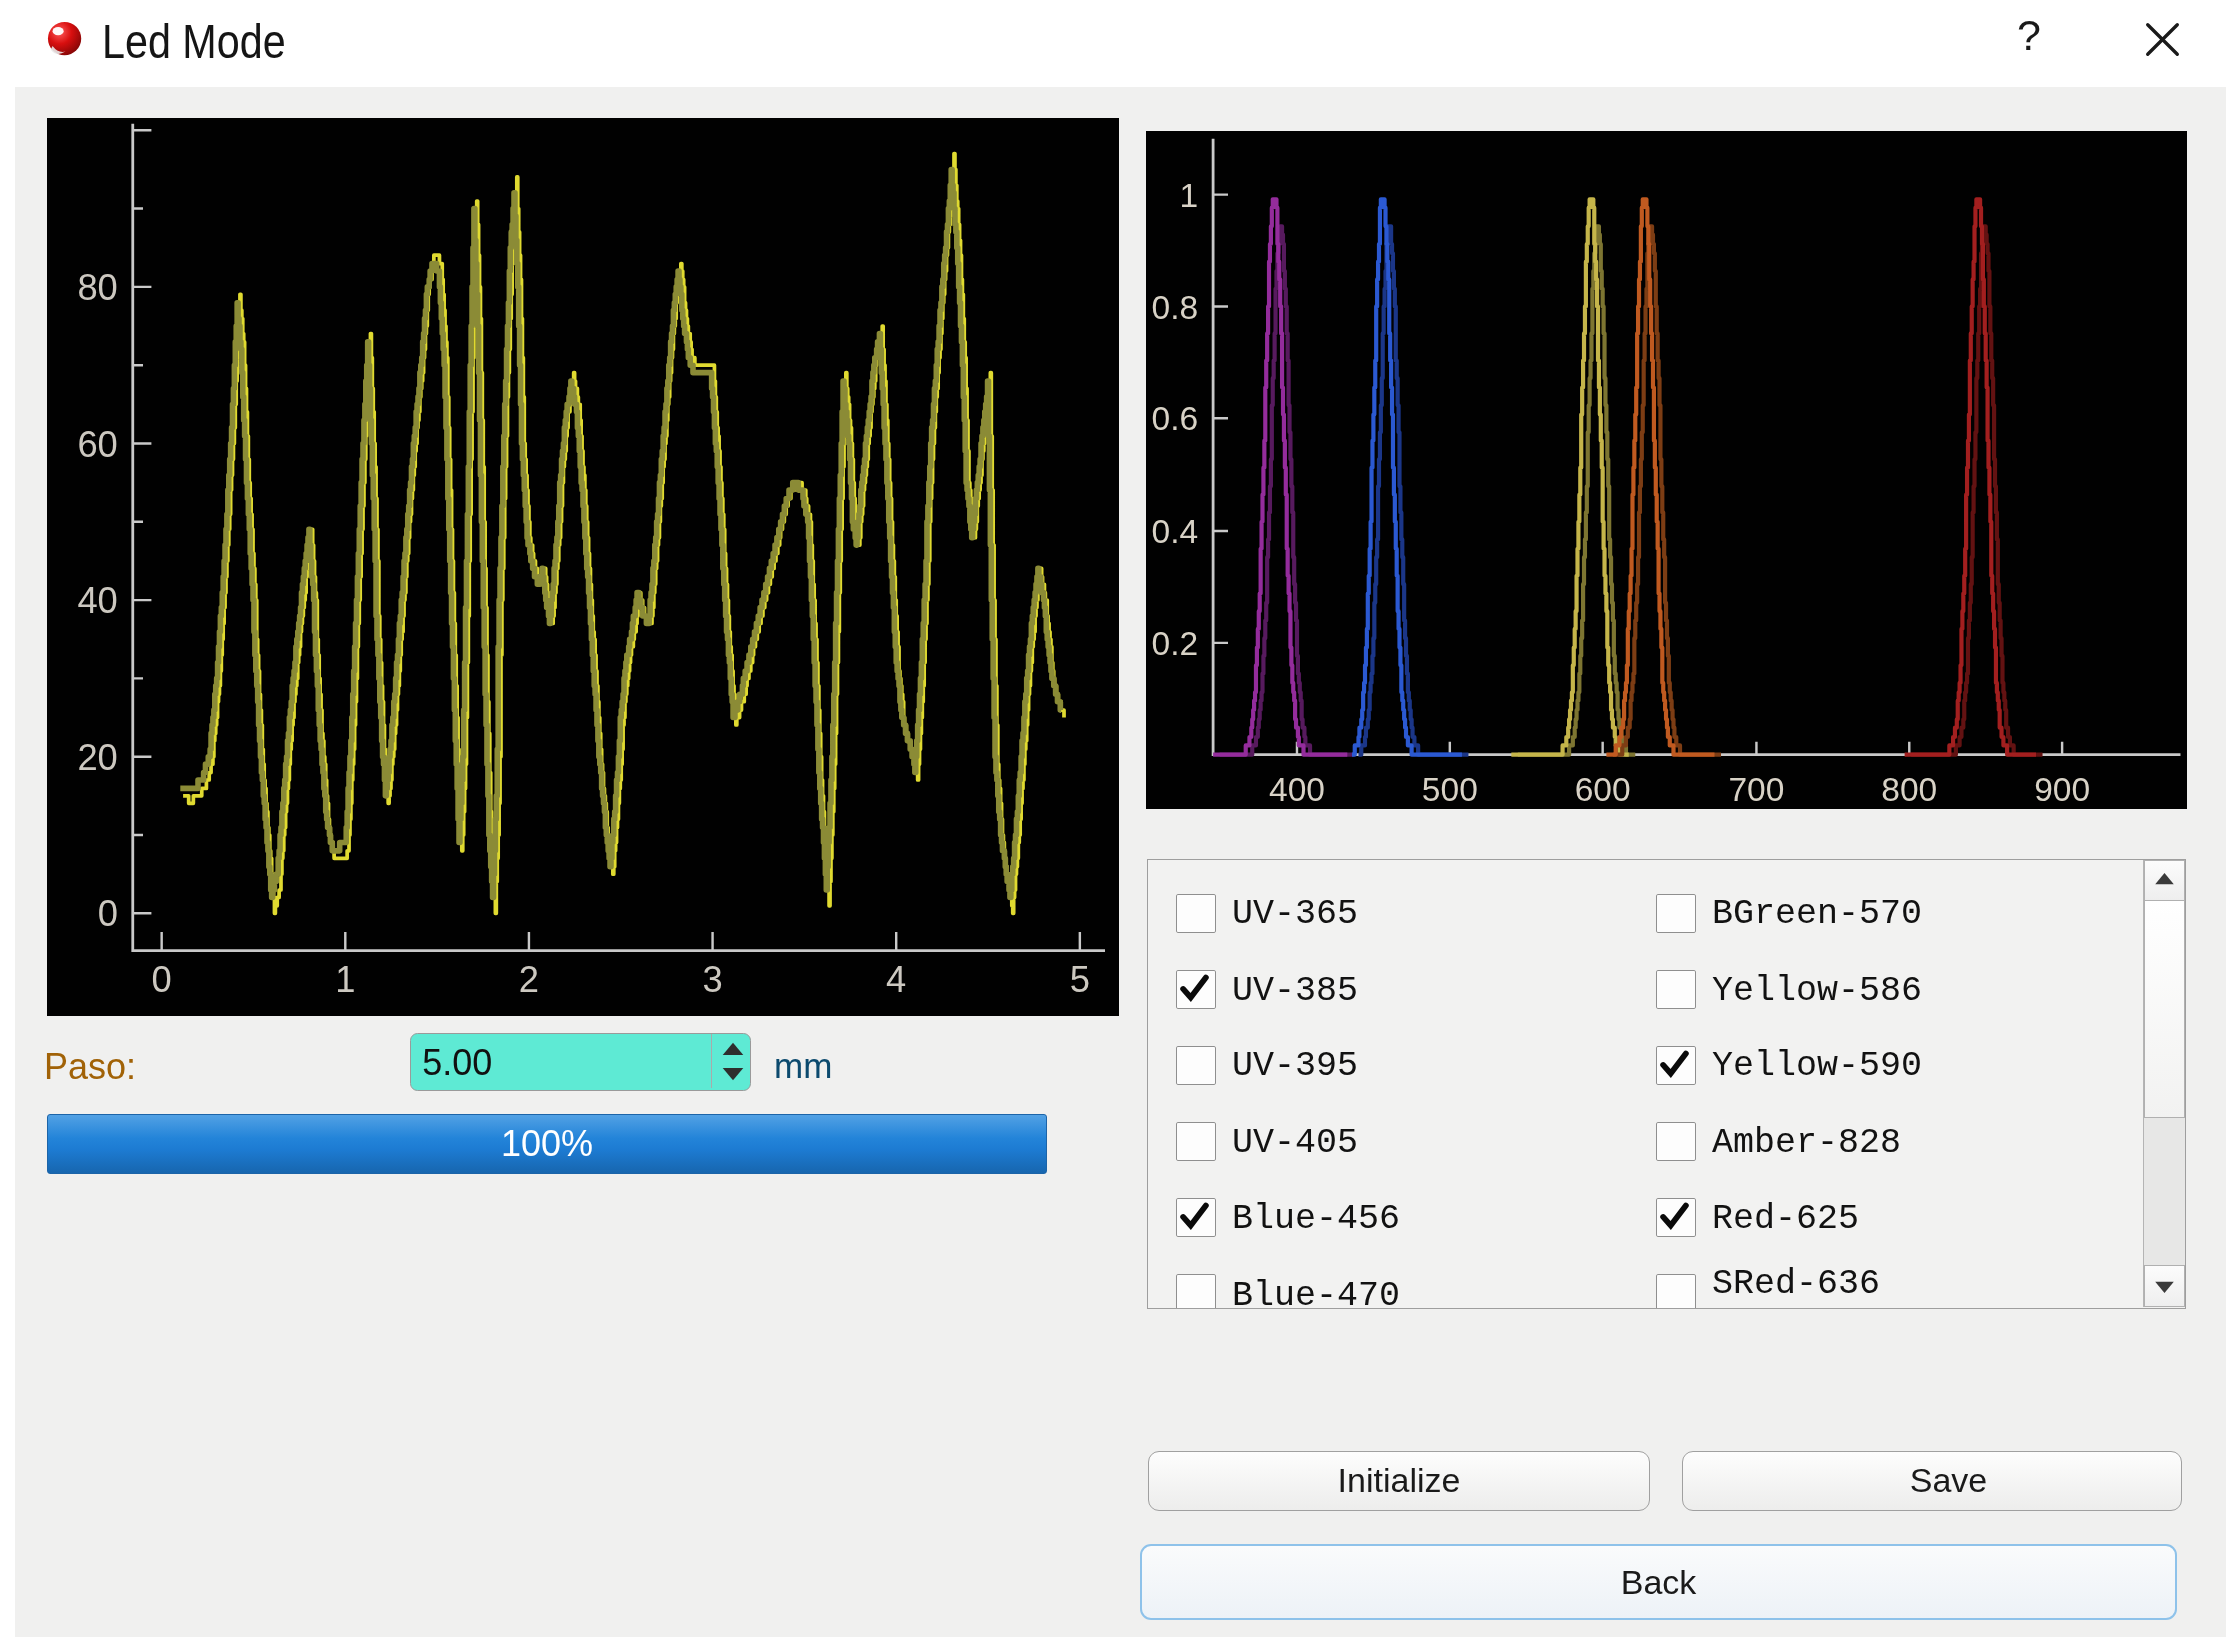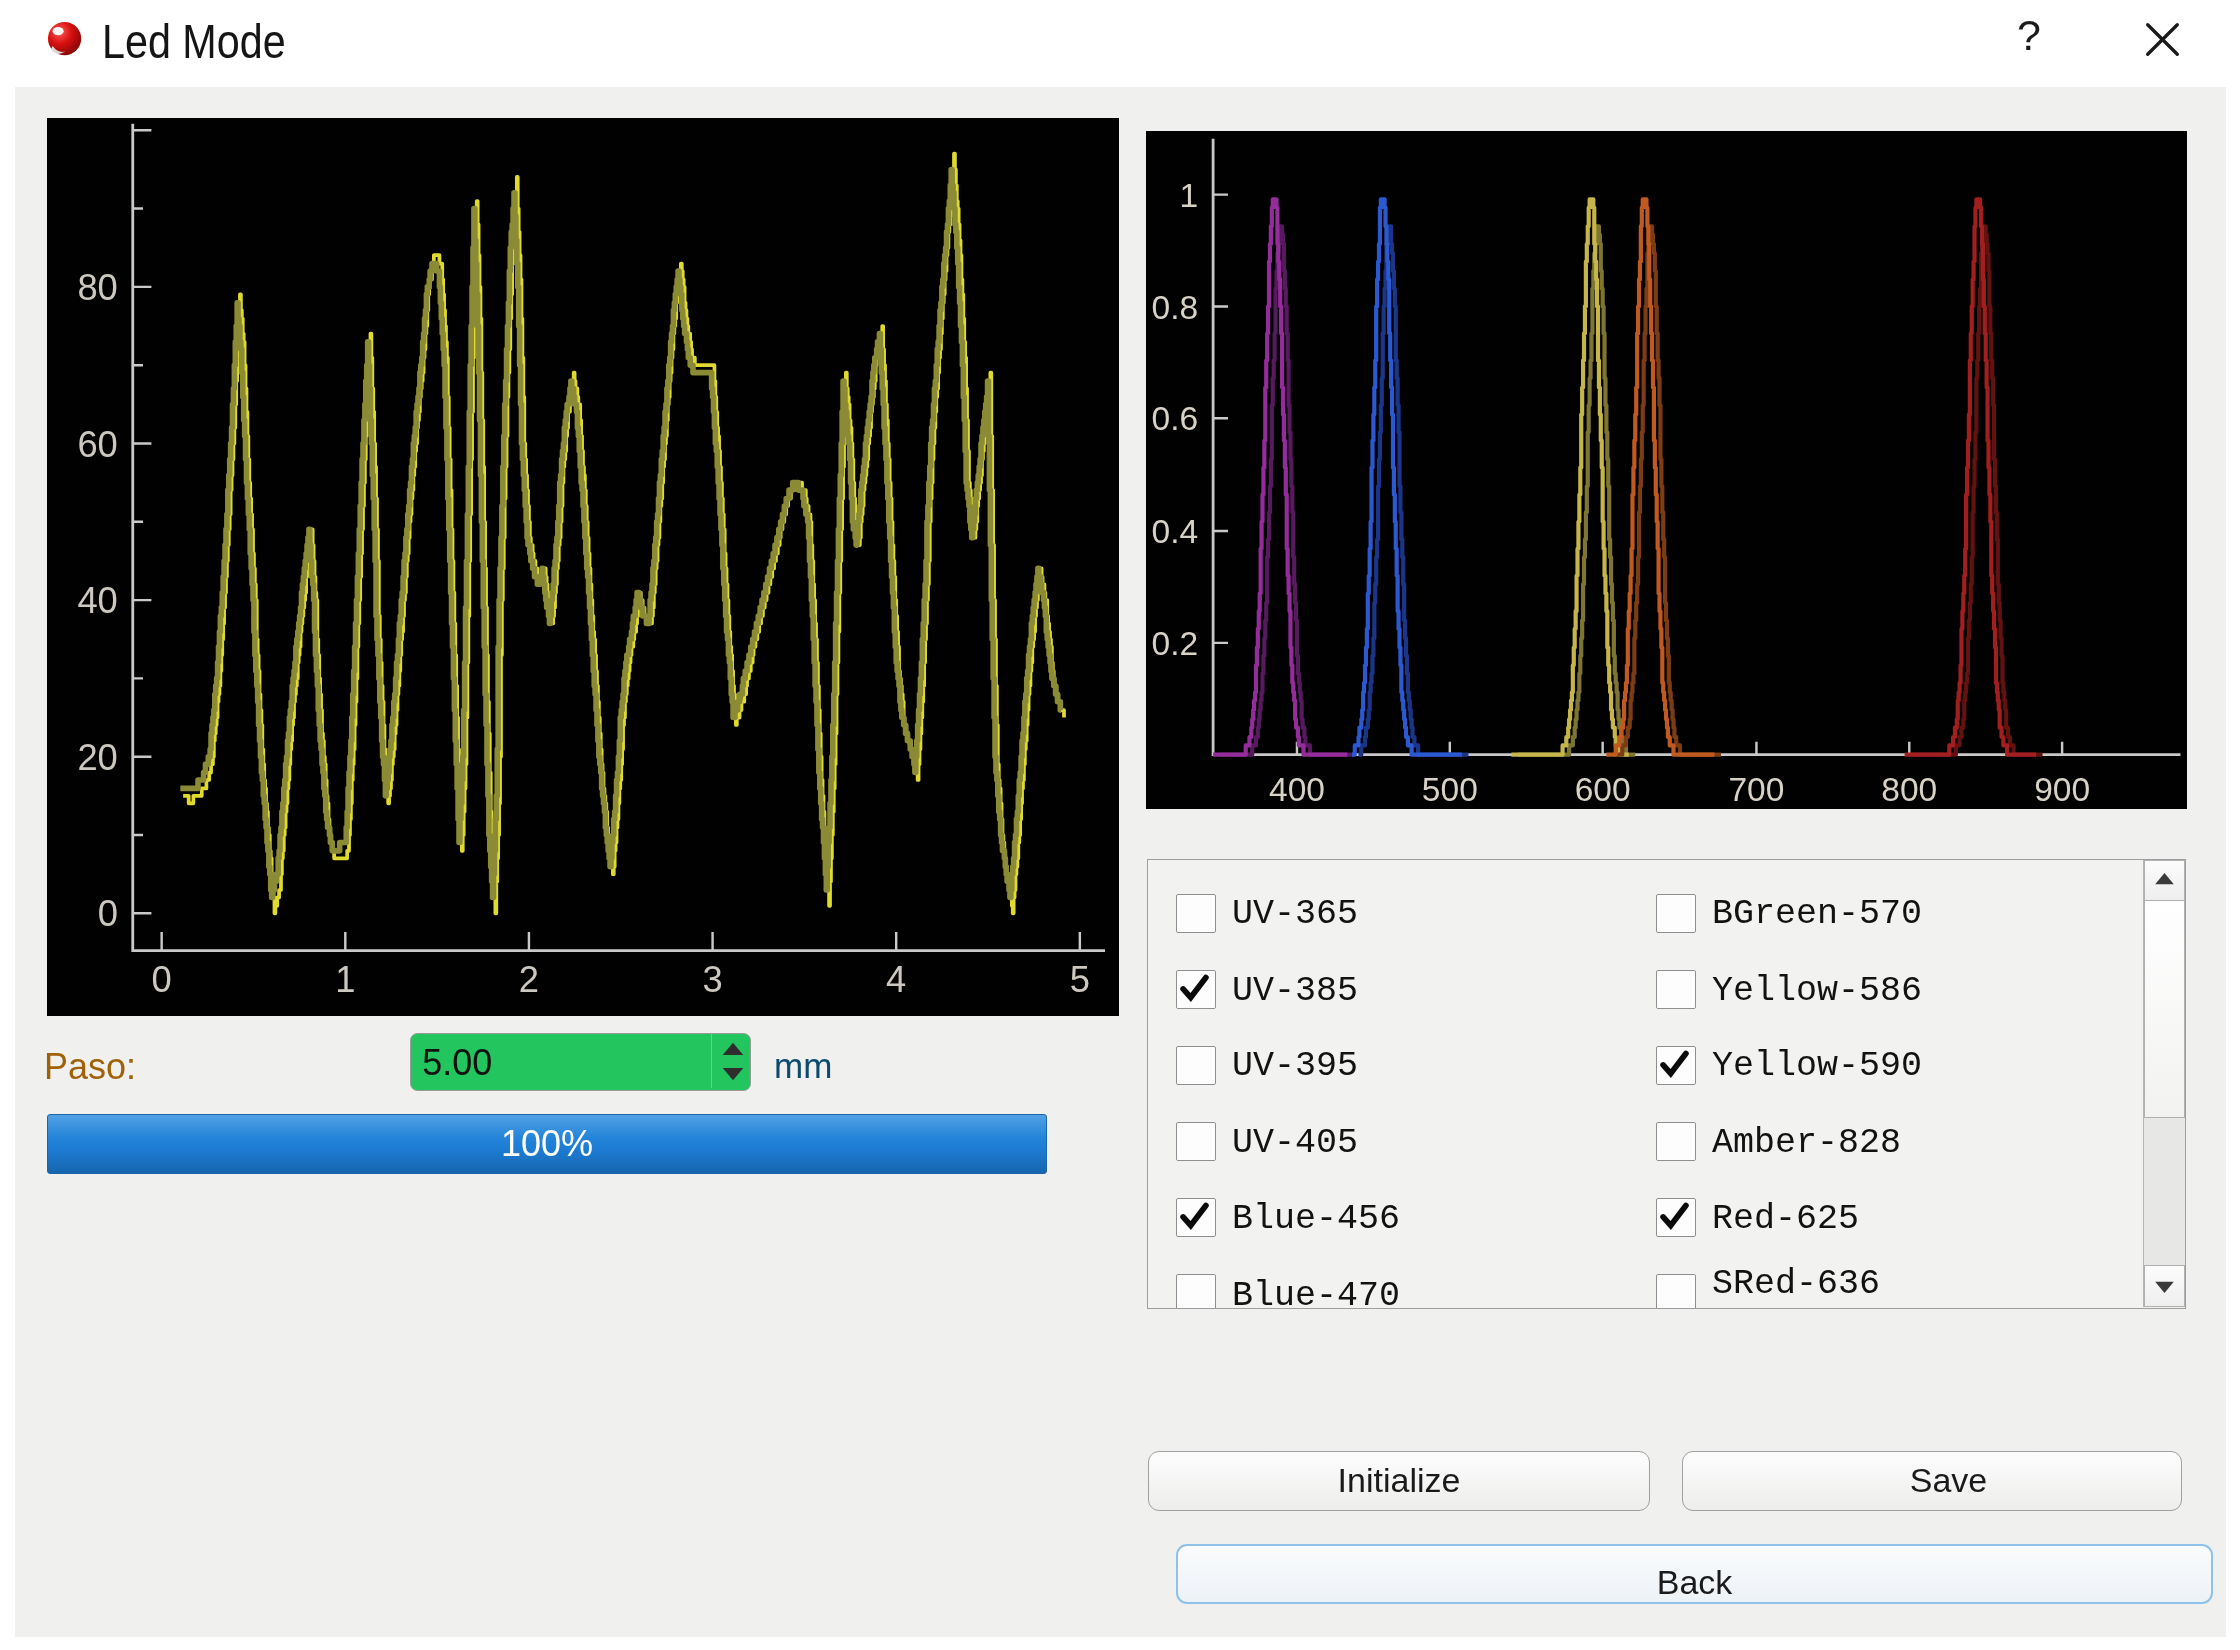--- a/index.html
+++ b/index.html
@@ -74,21 +74,21 @@
     <polyline points="221,669 224,669 224,659 228,659 228,650 229,650 229,640 231,640 231,631 232,631 232,621 233,621 233,611 233,611 233,602 234,602 234,592 235,592 235,573 236,573 236,554 237,554 237,534 238,534 238,515 238,515 238,496 239,496 239,477 240,477 240,448 241,448 241,419 242,419 242,390 242,390 242,361 243,361 243,332 244,332 244,304 245,304 245,275 246,275 246,246 247,246 247,217 247,217 247,188 248,188 248,159 249,159 249,140 250,140 250,121 251,121 251,102 251,102 251,82 252,82 252,73 256,73 256,82 257,82 257,102 258,102 258,121 259,121 259,140 260,140 260,159 261,159 261,188 261,188 261,217 262,217 262,246 263,246 263,275 264,275 264,304 265,304 265,332 265,332 265,361 266,361 266,390 267,390 267,419 268,419 268,448 269,448 269,477 270,477 270,496 270,496 270,515 271,515 271,534 272,534 272,554 273,554 273,573 274,573 274,592 274,592 274,602 275,602 275,611 276,611 276,621 277,621 277,631 278,631 278,640 279,640 279,650 281,650 281,659 285,659 285,669 339,669" fill="none" stroke="#2b59d2" stroke-width="4.5" stroke-linejoin="round"></polyline>
     <polyline points="399,669 454,669 454,659 458,659 458,650 460,650 460,640 461,640 461,631 462,631 462,621 463,621 463,611 464,611 464,602 465,602 465,592 465,592 465,582 466,582 466,563 467,563 467,544 468,544 468,525 469,525 469,506 469,506 469,486 470,486 470,457 471,457 471,438 472,438 472,409 473,409 473,381 474,381 474,352 474,352 474,323 475,323 475,294 476,294 476,265 477,265 477,246 478,246 478,217 479,217 479,188 479,188 479,169 480,169 480,150 481,150 481,131 482,131 482,121 483,121 483,111 483,111 483,102 486,102 486,111 487,111 487,121 488,121 488,131 488,131 488,150 489,150 489,169 490,169 490,188 491,188 491,217 492,217 492,246 492,246 492,265 493,265 493,294 494,294 494,323 495,323 495,352 496,352 496,381 497,381 497,409 497,409 497,438 498,438 498,457 499,457 499,486 500,486 500,506 501,506 501,525 502,525 502,544 502,544 502,563 503,563 503,582 504,582 504,592 505,592 505,602 506,602 506,611 506,611 506,621 507,621 507,631 508,631 508,640 510,640 510,650 511,650 511,659 515,659 515,669 525,669" fill="none" stroke="#7d7531" stroke-width="4.5" stroke-linejoin="round"></polyline>
     <polyline points="392,669 447,669 447,659 451,659 451,650 453,650 453,640 454,640 454,631 455,631 455,621 456,621 456,611 457,611 457,602 458,602 458,592 458,592 458,573 459,573 459,554 460,554 460,534 461,534 461,515 462,515 462,496 462,496 462,477 463,477 463,448 464,448 464,419 465,419 465,390 466,390 466,361 467,361 467,332 467,332 467,304 468,304 468,275 469,275 469,246 470,246 470,217 471,217 471,188 472,188 472,159 472,159 472,140 473,140 473,121 474,121 474,102 475,102 475,82 476,82 476,73 480,73 480,82 481,82 481,102 481,102 481,121 482,121 482,140 483,140 483,159 484,159 484,188 485,188 485,217 485,217 485,246 486,246 486,275 487,275 487,304 488,304 488,332 489,332 489,361 490,361 490,390 490,390 490,419 491,419 491,448 492,448 492,477 493,477 493,496 494,496 494,515 495,515 495,534 495,534 495,554 496,554 496,573 497,573 497,592 498,592 498,602 499,602 499,611 499,611 499,621 500,621 500,631 501,631 501,640 503,640 503,650 504,650 504,659 508,659 508,669 518,669" fill="none" stroke="#c5b54a" stroke-width="4.5" stroke-linejoin="round"></polyline>
     <polyline points="501,669 511,669 511,659 515,659 515,650 517,650 517,640 519,640 519,631 520,631 520,621 520,621 520,611 521,611 521,602 522,602 522,592 523,592 523,582 524,582 524,563 524,563 524,544 525,544 525,525 526,525 526,506 527,506 527,486 528,486 528,457 529,457 529,438 529,438 529,409 530,409 530,381 531,381 531,352 532,352 532,323 533,323 533,294 534,294 534,265 534,265 534,246 535,246 535,217 536,217 536,188 537,188 537,169 538,169 538,150 538,150 538,131 539,131 539,121 540,121 540,111 541,111 541,102 543,102 543,111 544,111 544,121 545,121 545,131 546,131 546,150 547,150 547,169 547,169 547,188 548,188 548,217 549,217 549,246 550,246 550,265 551,265 551,294 552,294 552,323 552,323 552,352 553,352 553,381 554,381 554,409 555,409 555,438 556,438 556,457 557,457 557,486 557,486 557,506 558,506 558,525 559,525 559,544 560,544 560,563 561,563 561,582 561,582 561,592 562,592 562,602 563,602 563,611 564,611 564,621 565,621 565,631 566,631 566,640 567,640 567,650 569,650 569,659 573,659 573,669 617,669" fill="none" stroke="#7d3d14" stroke-width="4.5" stroke-linejoin="round"></polyline>
     <polyline points="494,669 504,669 504,659 508,659 508,650 510,650 510,640 512,640 512,631 513,631 513,621 513,621 513,611 514,611 514,602 515,602 515,592 516,592 516,573 517,573 517,554 517,554 517,534 518,534 518,515 519,515 519,496 520,496 520,477 521,477 521,448 522,448 522,419 522,419 522,390 523,390 523,361 524,361 524,332 525,332 525,304 526,304 526,275 527,275 527,246 527,246 527,217 528,217 528,188 529,188 529,159 530,159 530,140 531,140 531,121 531,121 531,102 532,102 532,82 533,82 533,73 537,73 537,82 538,82 538,102 539,102 539,121 540,121 540,140 540,140 540,159 541,159 541,188 542,188 542,217 543,217 543,246 544,246 544,275 545,275 545,304 545,304 545,332 546,332 546,361 547,361 547,390 548,390 548,419 549,419 549,448 550,448 550,477 550,477 550,496 551,496 551,515 552,515 552,534 553,534 553,554 554,554 554,573 554,573 554,592 555,592 555,602 556,602 556,611 557,611 557,621 558,621 558,631 559,631 559,640 560,640 560,650 562,650 562,659 566,659 566,669 610,669" fill="none" stroke="#c05a20" stroke-width="4.5" stroke-linejoin="round"></polyline>
     <polyline points="821,669 869,669 869,659 873,659 873,650 875,650 875,640 877,640 877,631 878,631 878,621 878,621 878,611 879,611 879,602 880,602 880,592 881,592 881,582 882,582 882,563 882,563 882,544 883,544 883,525 884,525 884,506 885,506 885,486 886,486 886,457 887,457 887,438 887,438 887,409 888,409 888,381 889,381 889,352 890,352 890,323 891,323 891,294 891,294 891,265 892,265 892,246 893,246 893,217 894,217 894,188 895,188 895,169 896,169 896,150 896,150 896,131 897,131 897,121 898,121 898,111 899,111 899,102 901,102 901,111 902,111 902,121 903,121 903,131 904,131 904,150 905,150 905,169 905,169 905,188 906,188 906,217 907,217 907,246 908,246 908,265 909,265 909,294 910,294 910,323 910,323 910,352 911,352 911,381 912,381 912,409 913,409 913,438 914,438 914,457 914,457 914,486 915,486 915,506 916,506 916,525 917,525 917,544 918,544 918,563 919,563 919,582 919,582 919,592 920,592 920,602 921,602 921,611 922,611 922,621 923,621 923,631 923,631 923,640 925,640 925,650 927,650 927,659 931,659 931,669 962,669" fill="none" stroke="#631212" stroke-width="4.5" stroke-linejoin="round"></polyline>
     <polyline points="814,669 862,669 862,659 866,659 866,650 868,650 868,640 870,640 870,631 871,631 871,621 871,621 871,611 872,611 872,602 873,602 873,592 874,592 874,573 875,573 875,554 875,554 875,534 876,534 876,515 877,515 877,496 878,496 878,477 879,477 879,448 880,448 880,419 880,419 880,390 881,390 881,361 882,361 882,332 883,332 883,304 884,304 884,275 884,275 884,246 885,246 885,217 886,217 886,188 887,188 887,159 888,159 888,140 889,140 889,121 889,121 889,102 890,102 890,82 891,82 891,73 895,73 895,82 896,82 896,102 897,102 897,121 898,121 898,140 898,140 898,159 899,159 899,188 900,188 900,217 901,217 901,246 902,246 902,275 903,275 903,304 903,304 903,332 904,332 904,361 905,361 905,390 906,390 906,419 907,419 907,448 907,448 907,477 908,477 908,496 909,496 909,515 910,515 910,534 911,534 911,554 912,554 912,573 912,573 912,592 913,592 913,602 914,602 914,611 915,611 915,621 916,621 916,631 916,631 916,640 918,640 918,650 920,650 920,659 924,659 924,669 955,669" fill="none" stroke="#a31f1f" stroke-width="4.5" stroke-linejoin="round"></polyline>
 </svg>
 
 <div class="abs" style="left:44px;top:1046px;font-size:36px;color:#a16207;">Paso:</div>
-<div class="abs" style="left:410px;top:1033px;width:341px;height:58px;background:#22c55e;border:1.9px solid #9a9a9a;border-radius:7.5px;">
+<div class="abs" style="left:410px;top:1033px;width:341px;height:58px;background:#5eead4;border:1.9px solid #9a9a9a;border-radius:7.5px;">
   <div class="abs" style="left:11.2px;top:7.5px;font-size:36px;color:#111;">5.00</div>
   <div class="abs" style="left:300px;top:0;width:0;height:54px;border-left:1.9px solid #aaa;"></div>
   <svg class="abs" style="left:306px;top:5.6px" width="32" height="43" viewBox="0 0 34 46">
     <path d="M17 3 L28 16 L6 16 Z" fill="#2e2e2e"></path>
     <path d="M17 43 L28 30 L6 30 Z" fill="#2e2e2e"></path>
   </svg>
 </div>
 <div class="abs" style="left:774px;top:1046px;font-size:35px;color:#0c4a6e;">mm</div>
 
 <div class="abs" style="left:47px;top:1114px;width:1000px;height:60px;border-radius:3px;background:linear-gradient(#52a1e4,#2384d9 40%,#1d7bd2 60%,#1766af);border:0.9px solid #1c64a8;">
@@ -147,14 +147,14 @@
   <div class="abs" style="left:0;top:40px;width:41px;height:218px;background:linear-gradient(#ffffff,#f2f2f1);border:0.9px solid #b0b0b0;"></div>
   <div class="abs" style="left:0;top:405px;width:41px;height:42px;background:linear-gradient(#fcfcfc,#eee);border:0.9px solid #b0b0b0;">
     <svg width="39" height="39" viewBox="0 0 42 42">
         <path d="M21 29 L31 17 L11 17 Z" fill="#3a3a3a"></path>
       </svg>
   </div>
 </div>
 
 <div class="btn" style="left:1148px;top:1451px;width:502px;">Initialize</div>
 <div class="btn" style="left:1682px;top:1451px;width:500px;padding-left:33px;">Save</div>
-<div class="btn" style="left:1176px;top:1544px;width:1037px;height:60px;line-height:73px;border:2.8px solid #8ec2ea;background:linear-gradient(#fafbfc,#edf2f7);">Back</div>
+<div class="btn" style="left:1140px;top:1544px;width:1037px;height:76px;line-height:73px;border:2.8px solid #8ec2ea;background:linear-gradient(#fafbfc,#edf2f7);">Back</div>
 
 
 </body></html>

